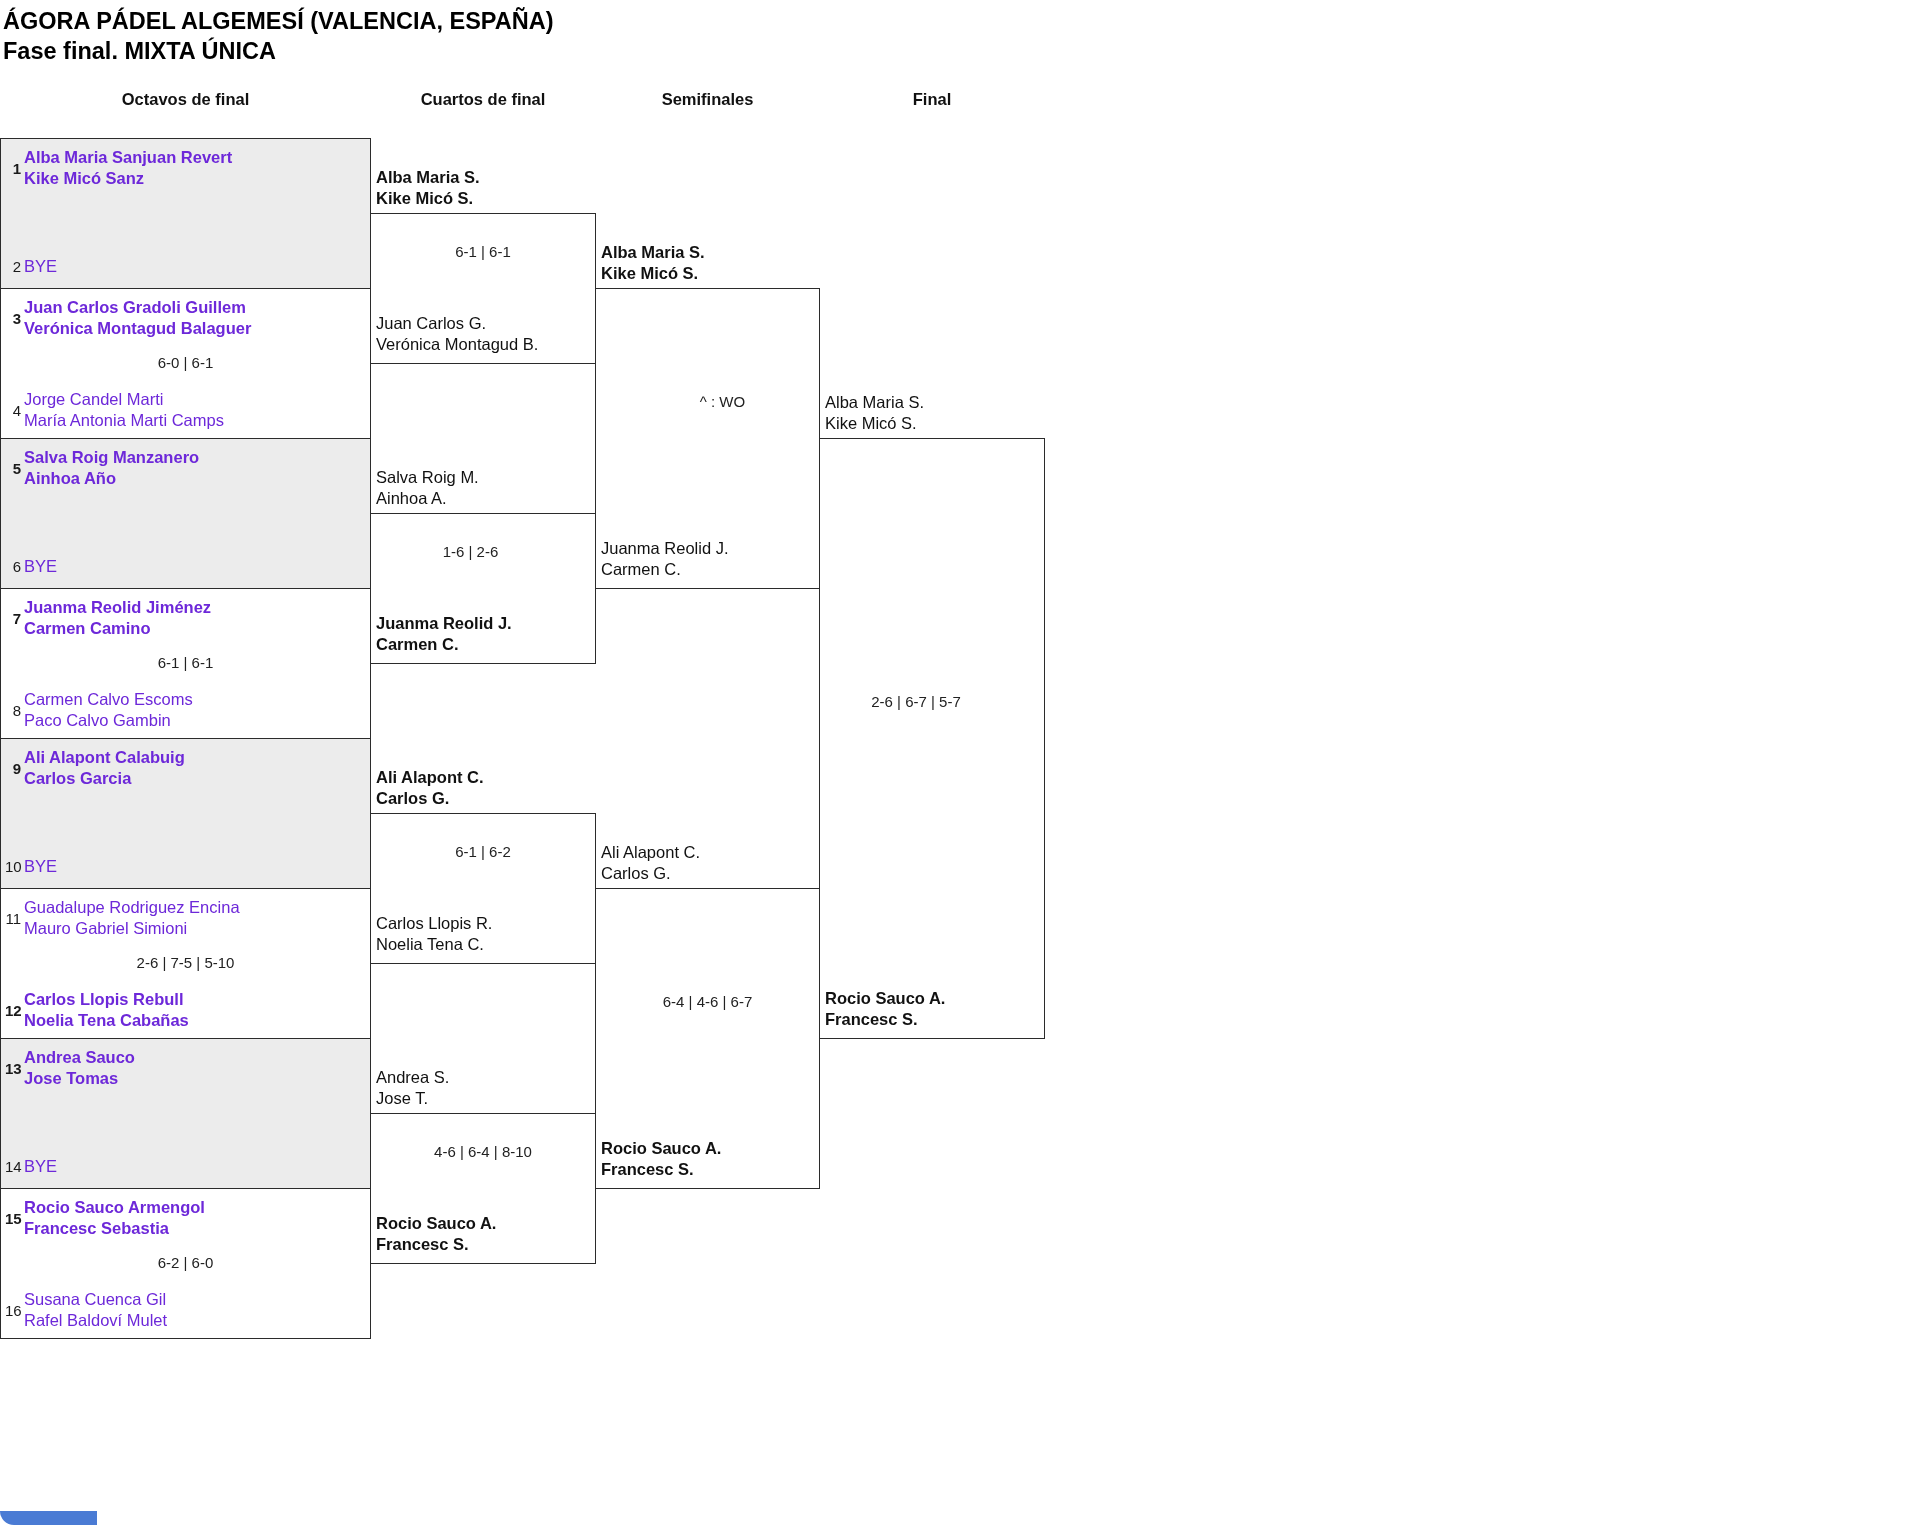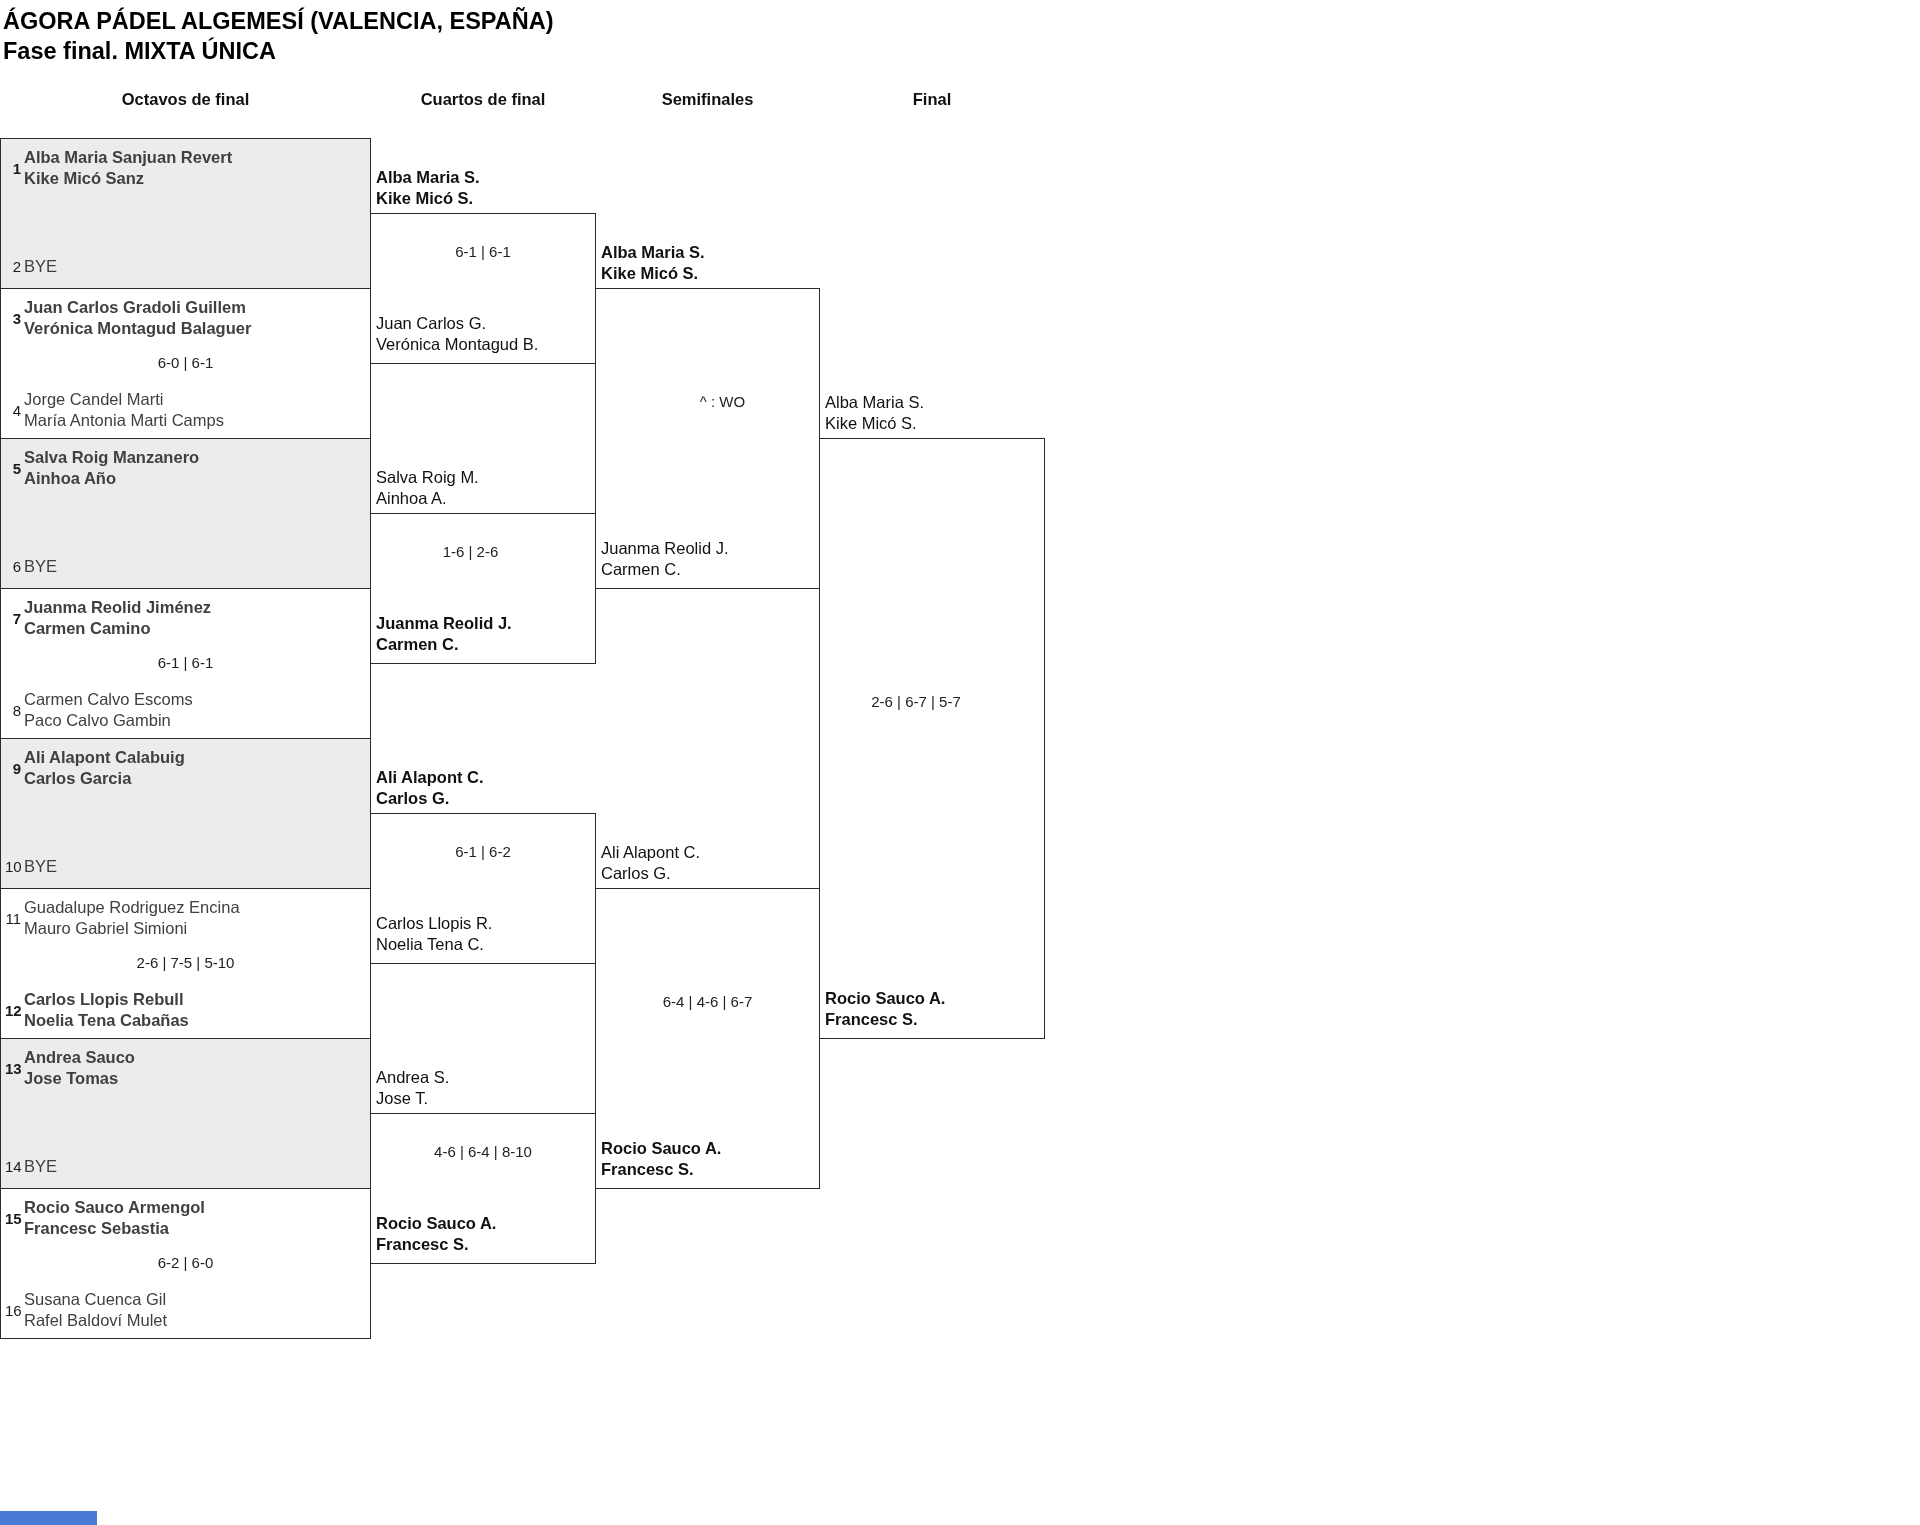--- a/index.html
+++ b/index.html
@@ -1,28 +1,28 @@
 <!DOCTYPE html>
 <html><head>
 <meta charset="utf-8">
 <style>
   html,body{margin:0;padding:0;background:#fff;}
   #stage{position:relative;width:1920px;height:1525px;background:#ffffff;overflow:hidden;
-         font-family:"Liberation Sans",sans-serif;}
+         font-family:"Liberation Sans",sans-serif;border-radius:14px;}
   .title{position:absolute;left:3px;top:7px;font-size:23.5px;font-weight:700;line-height:29.5px;color:#000;}
   .hdr{position:absolute;top:90px;text-align:center;font-size:16.5px;font-weight:600;color:#111;}
   .obox{position:absolute;left:0;width:371px;height:151px;border:1px solid #2b2b2b;
         background:#fff;box-sizing:border-box;}
   .obox.alt{background:#ececec;}
   .mbox{position:absolute;border:1px solid #2b2b2b;box-sizing:border-box;}
   .entry{position:absolute;left:0;display:flex;align-items:center;}
   .seed{width:16px;margin-left:4px;text-align:right;font-size:15px;color:#1a1a1a;
         flex:none;line-height:21px;}
   .names{margin-left:3px;display:flex;flex-direction:column;}
-  .names span,.bye-label{font-size:16.5px;line-height:21px;color:#404040;white-space:nowrap;}
+  .names span,.bye-label{font-size:16.5px;line-height:21px;color:#6d28d9;white-space:nowrap;}
   .bye-label{margin-left:3px;}
   .w span{font-weight:700;}
   .score{position:absolute;text-align:center;font-size:15px;color:#222;line-height:22px;}
   .rlabel{position:absolute;display:flex;flex-direction:column;}
   .rlabel span{font-size:16.5px;line-height:21px;color:#111;white-space:nowrap;}
   .rlabel.w span{font-weight:700;}
   .scrollbar-thumb{position:absolute;left:0;top:1511px;width:97px;height:14px;background:#4a7bd4;}
 </style>
 </head>
 <body>

